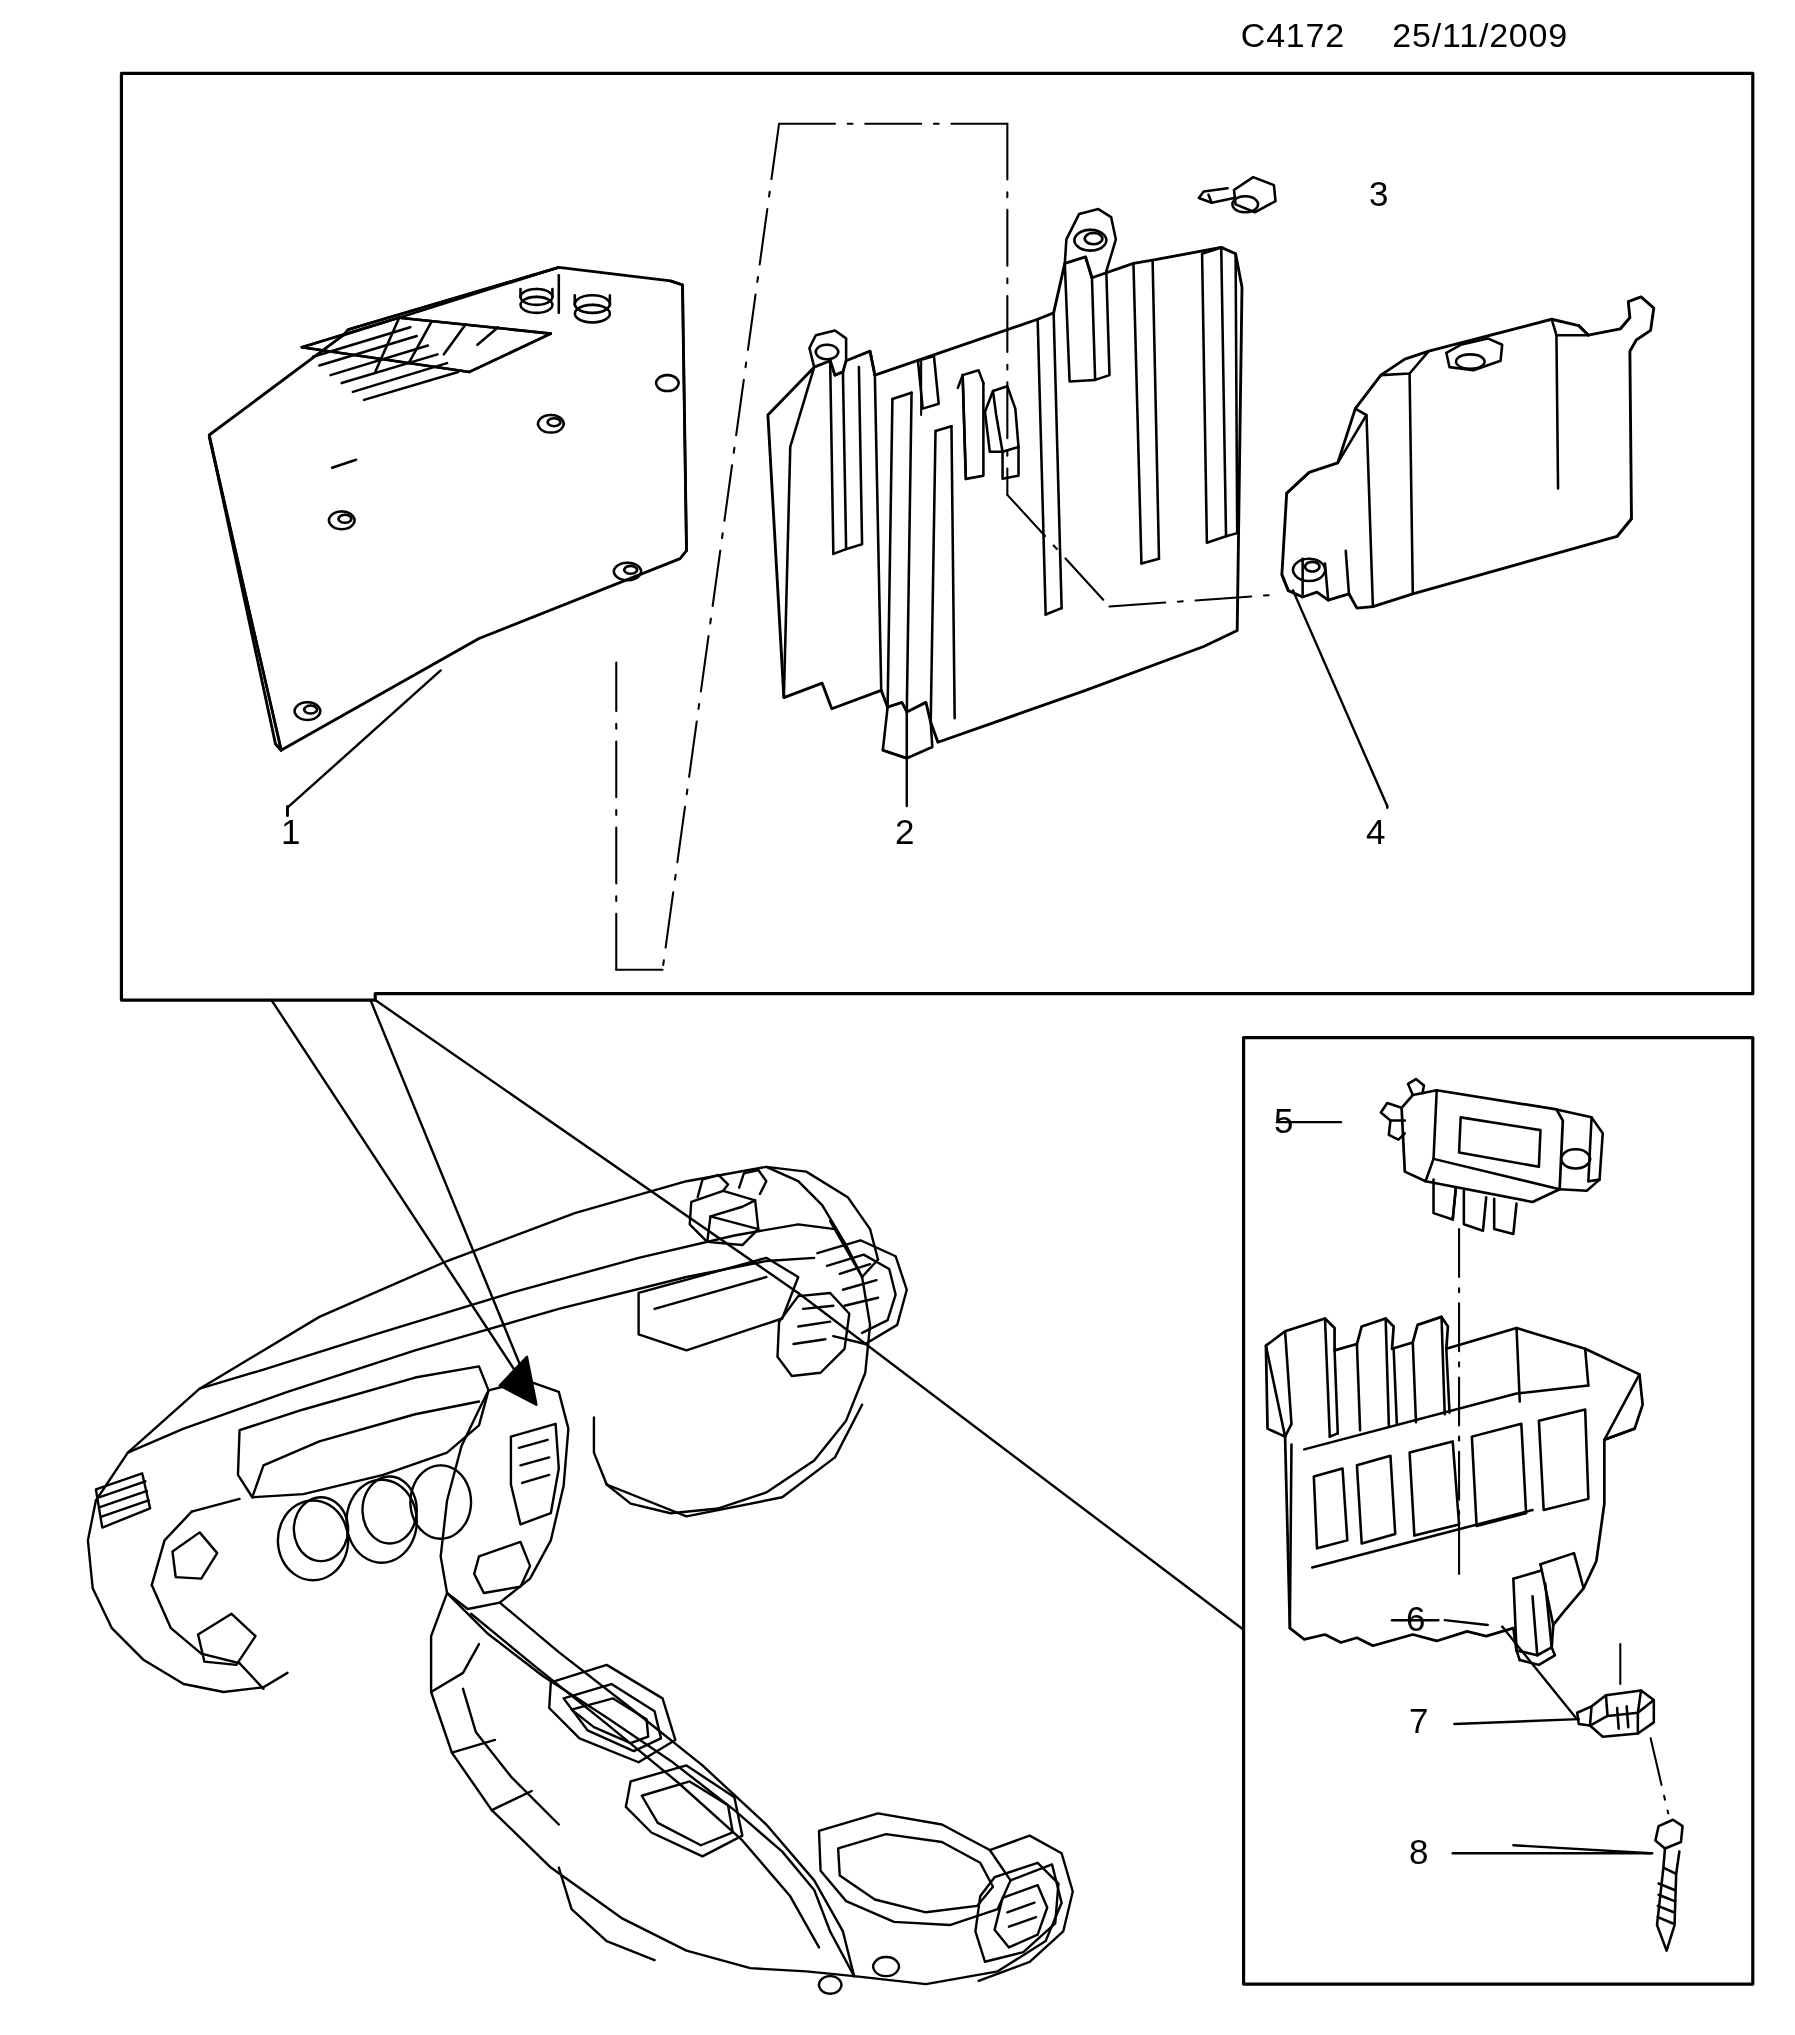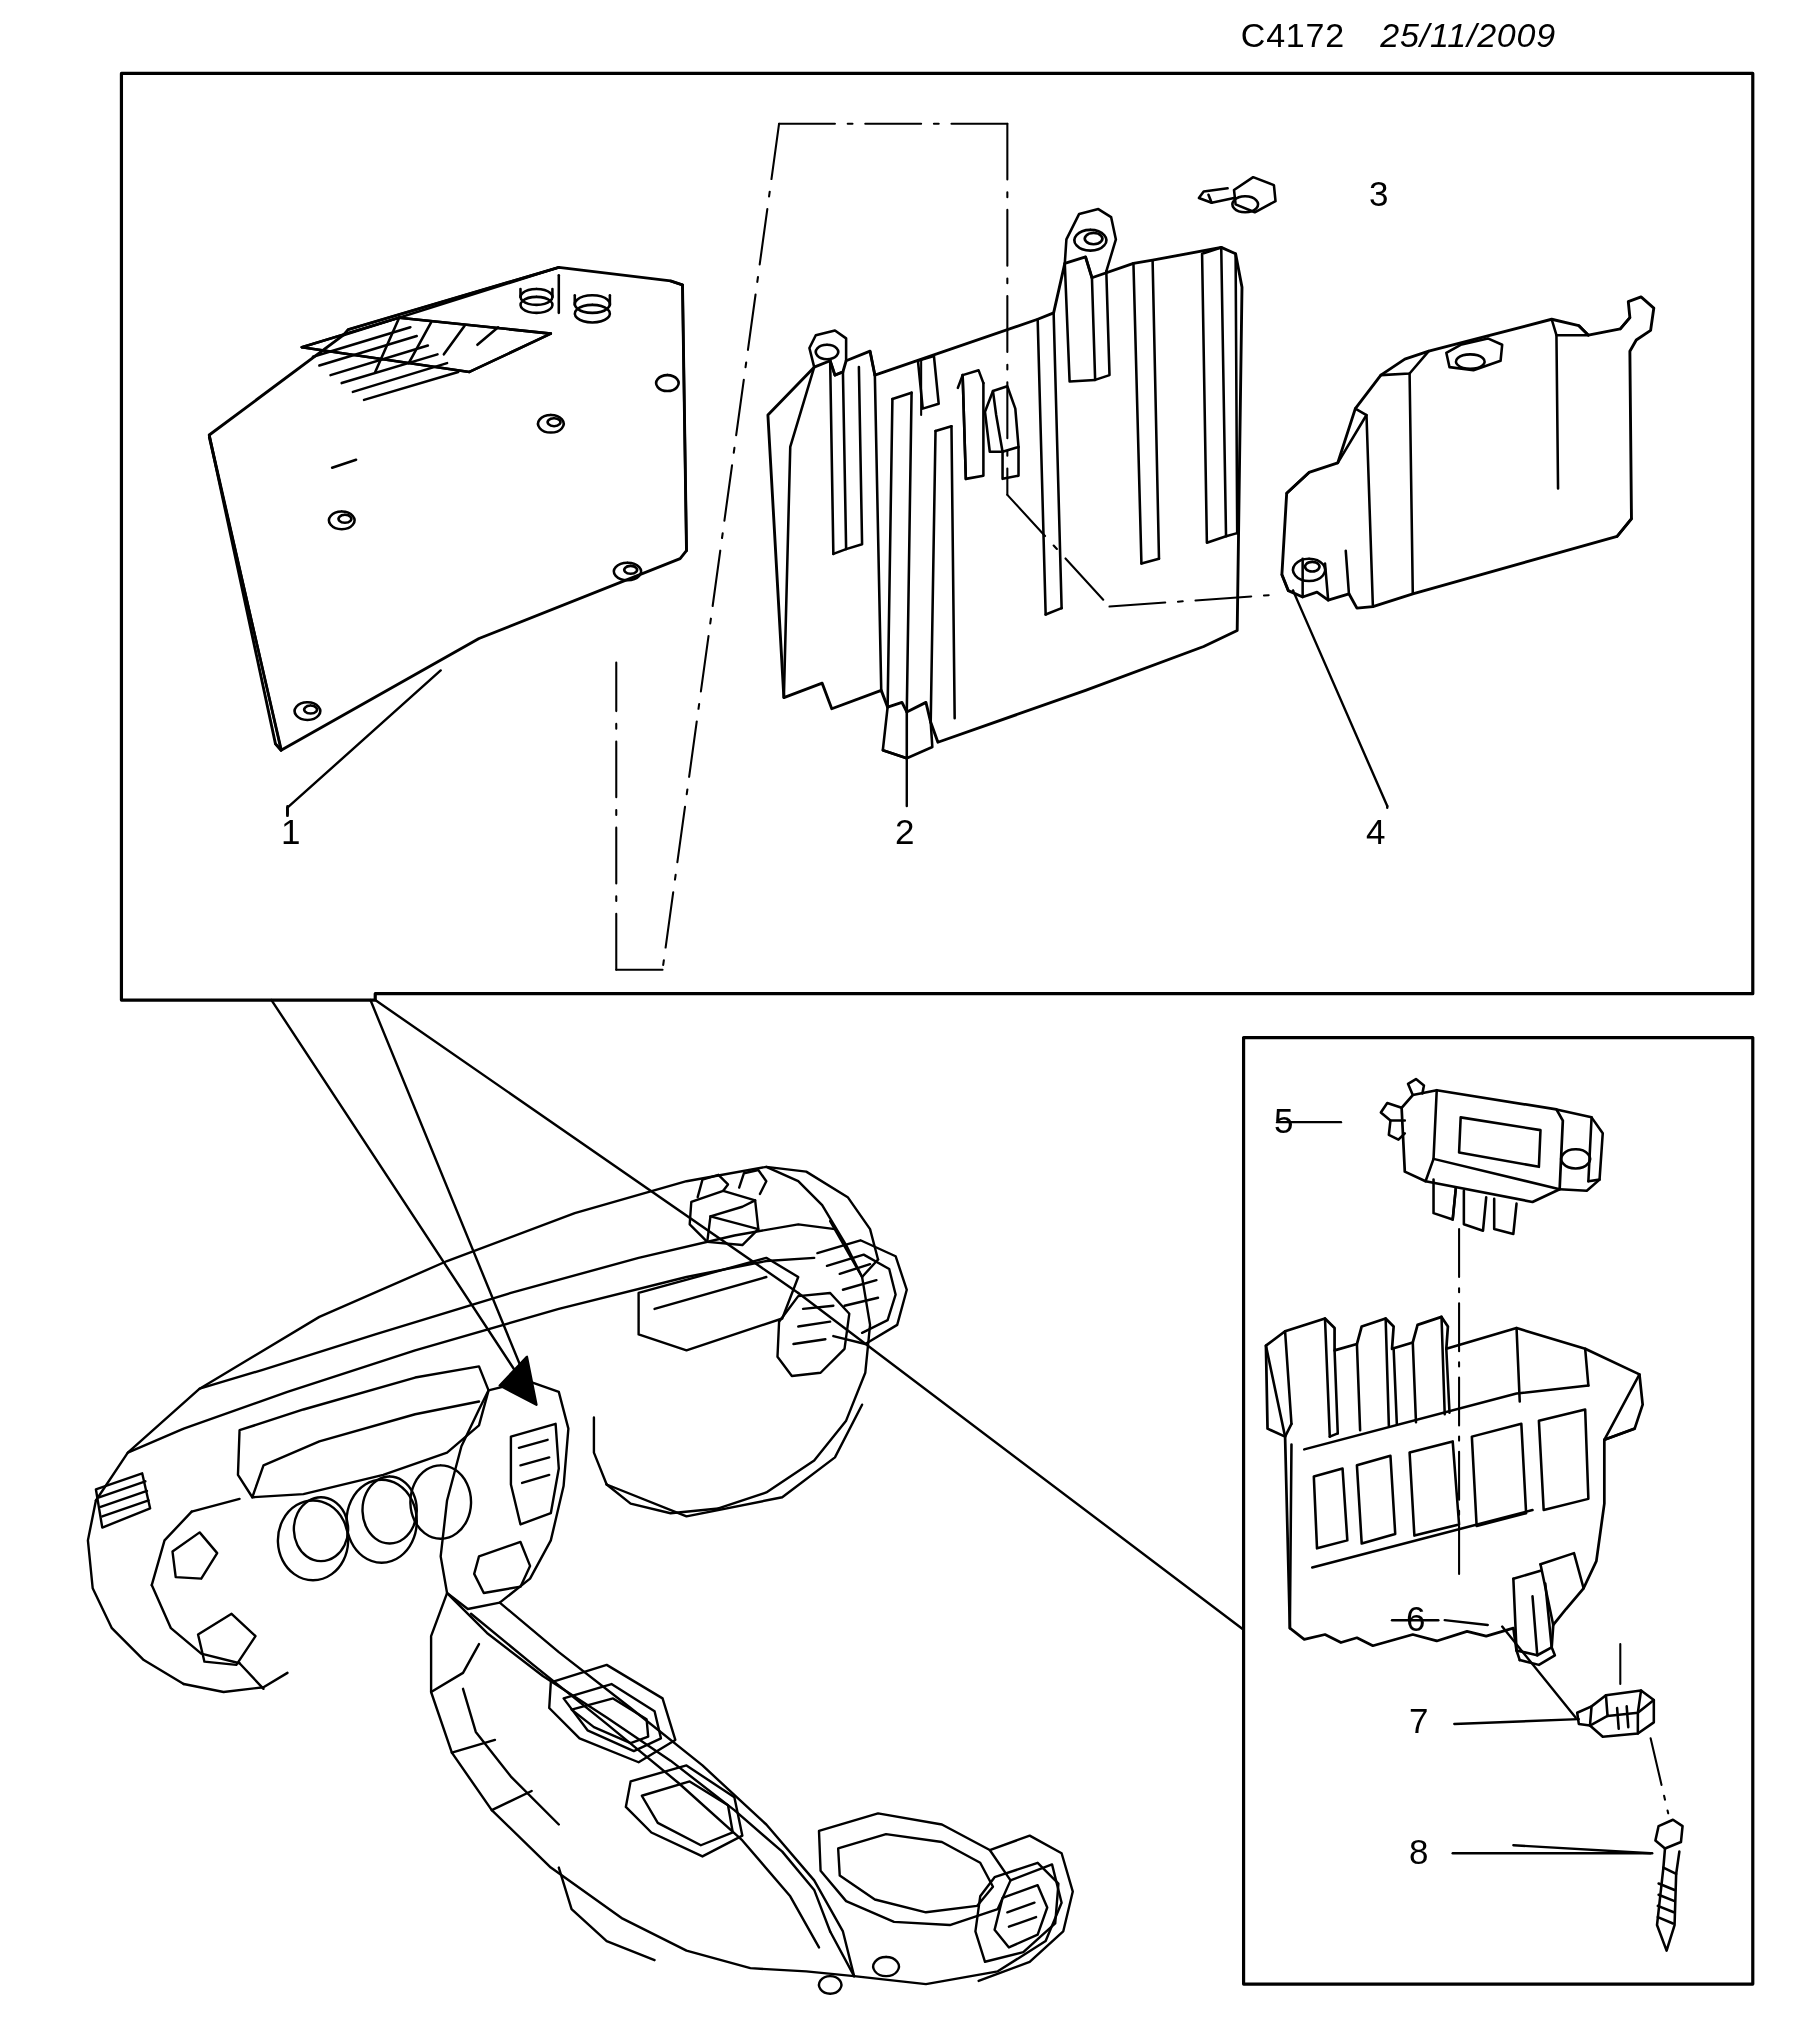--- a/index.html
+++ b/index.html
@@ -22,21 +22,21 @@
   }
   .hdr {
     position: absolute;
     top: 16px;
     font-size: 34px;
     letter-spacing: 0.8px;
     color: #000;
     white-space: nowrap;
   }
   #hdr-code { right: 239px; }
-  #hdr-date { right: 28px; font-style: italic; }
+  #hdr-date { right: 16px; }
 
   svg.layer {
     position: absolute;
     left: 0;
     top: 0;
     width: 1796px;
     height: 2036px;
   }
   .callout {
     position: absolute;

